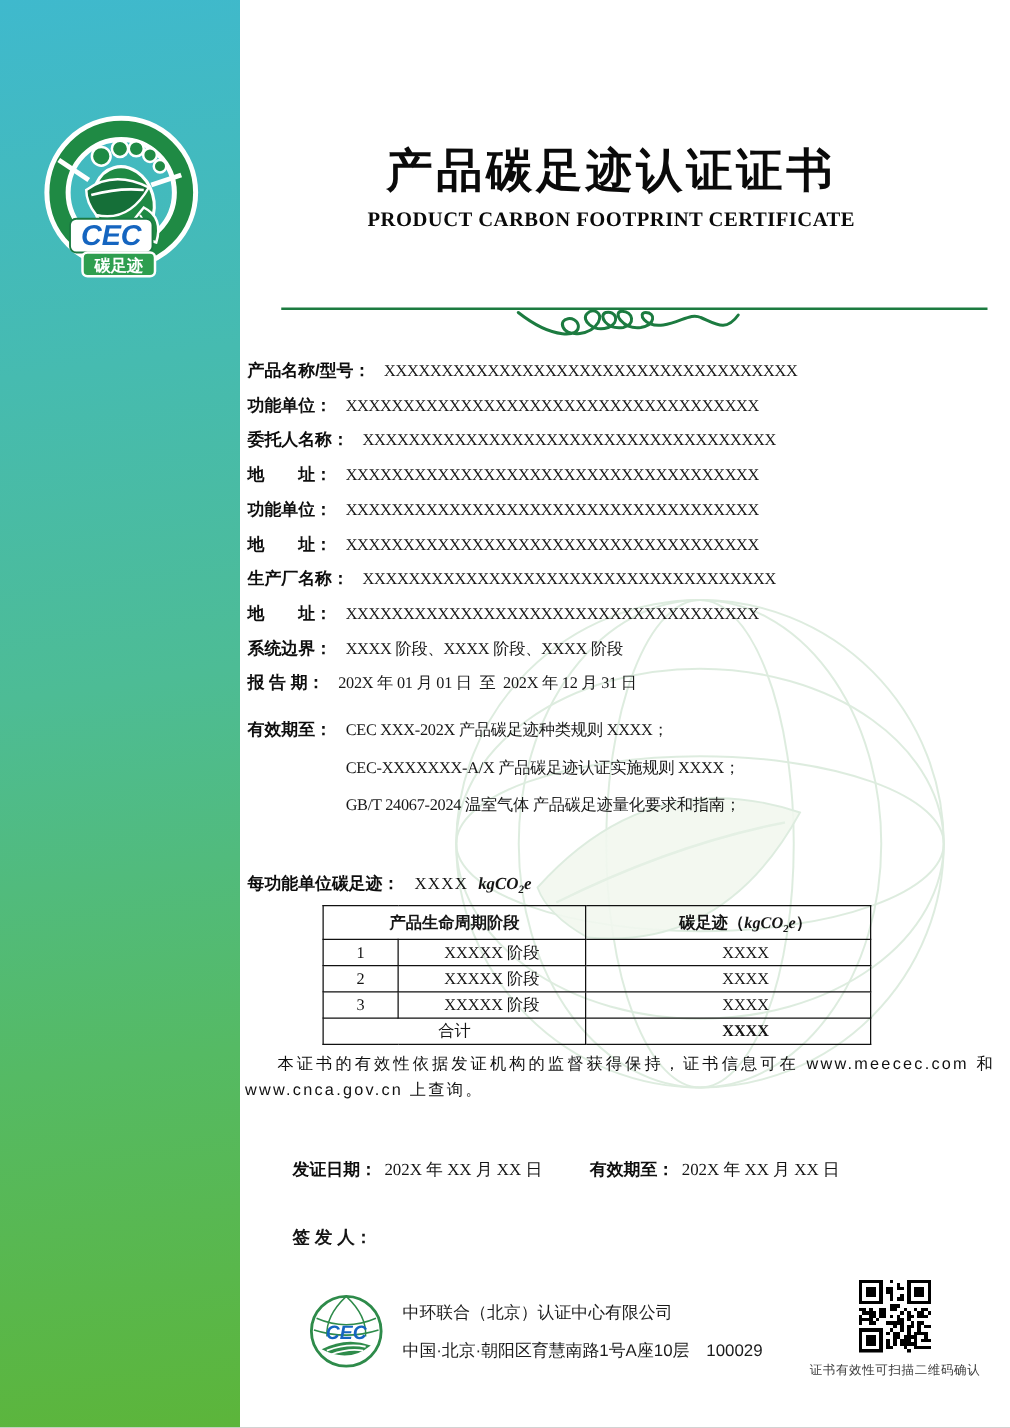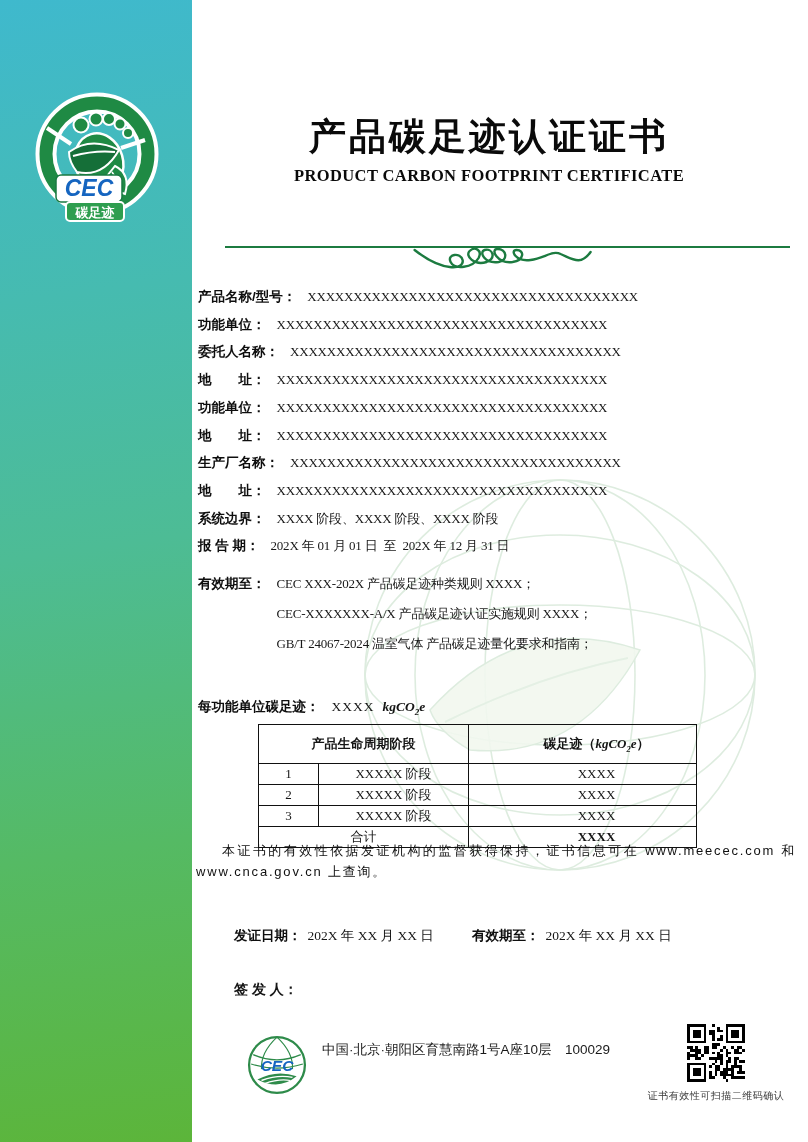--- a/index.html
+++ b/index.html
@@ -47,21 +47,21 @@
   .per-unit{ position:absolute; top:698px; left:2px; font-size:13.5px; }
   .per-unit .flabel{ font-weight:bold;margin-top:38px; }
   .per-unit .fval-lg{ font-family:"Liberation Serif", serif; margin-left:12px; letter-spacing:1px; }
   .unit-i{ font-family:"Liberation Serif", serif; font-style:italic; font-weight:bold; margin-left:8px; }
   .unit-i sub{ font-size:9px; }
 
   .pcf-table{ position:absolute; top:724px; left:62px; border-collapse:collapse;
               font-size:13px; color:#151515; }
   .pcf-table td{ border:1.2px solid #111; text-align:center; vertical-align:middle;
                  font-family:"Liberation Serif", serif; }
-  .pcf-table .hdr td{ height:39px; font-weight:bold; font-family:"Liberation Sans", sans-serif; }
+  .pcf-table .hdr td{ height:27px; font-weight:bold; font-family:"Liberation Sans", sans-serif; }
   .pcf-table .body-r td{ height:21px; }
   .col-no{ width:60px; } .col-stage{ width:150px; } .col-val{ width:228px;padding-left:28px; }
   .hdr-unit{ font-family:"Liberation Serif", serif; font-style:italic; font-weight:bold; }
   .hdr-unit sub{ font-size:8.5px; }
   .total-val{ font-weight:bold; }
 
   .note{ position:absolute; top:841px; left:0; width:600px; font-size:13px;
          line-height:20.5px; letter-spacing:1.8px; text-indent:2em; text-align:justify;
          font-family:"Liberation Sans", sans-serif; color:#101010; }
 
@@ -237,20 +237,21 @@
         <path d="M7 20 Q30 30 53 20" fill="none" stroke="#2e8b4a" stroke-width="1.2"></path>
         <path d="M5 29 Q30 37 55 29" fill="none" stroke="#2e8b4a" stroke-width="1.2"></path>
         <path d="M30 3 Q14 18 15 34" fill="none" stroke="#2e8b4a" stroke-width="1.1"></path>
         <path d="M30 3 Q46 18 45 34" fill="none" stroke="#2e8b4a" stroke-width="1.1"></path>
         <text x="30" y="36" font-size="15" font-weight="bold" font-style="italic" fill="#1565c0" text-anchor="middle" font-family="Liberation Sans, sans-serif">CEC</text>
         <path d="M11 44 Q30 34 49 41 Q32 55 11 44 Z" fill="#2e8b4a"></path>
         <path d="M15 45 Q31 39 45 42" fill="none" stroke="#ffffff" stroke-width="1.4"></path>
         <path d="M18 48 Q32 43 43 45" fill="none" stroke="#ffffff" stroke-width="1.2"></path>
       </svg>
       <div class="org-text">
+        <div>中环联合（北京）认证中心有限公司</div>
         <div>中国·北京·朝阳区育慧南路1号A座10层　100029</div>
       </div>
     </div>
 
     <div class="qr-block">
       <svg id="qr-svg" class="qr-svg" viewBox="0 0 21 21" shape-rendering="crispEdges">
           <rect x="0" y="0" width="21" height="21" fill="#fff"></rect>
           <rect x="9" y="0" width="1" height="1" fill="#000"></rect>
           <rect x="11" y="1" width="1" height="1" fill="#000"></rect>
           <rect x="8" y="2" width="1" height="1" fill="#000"></rect>

